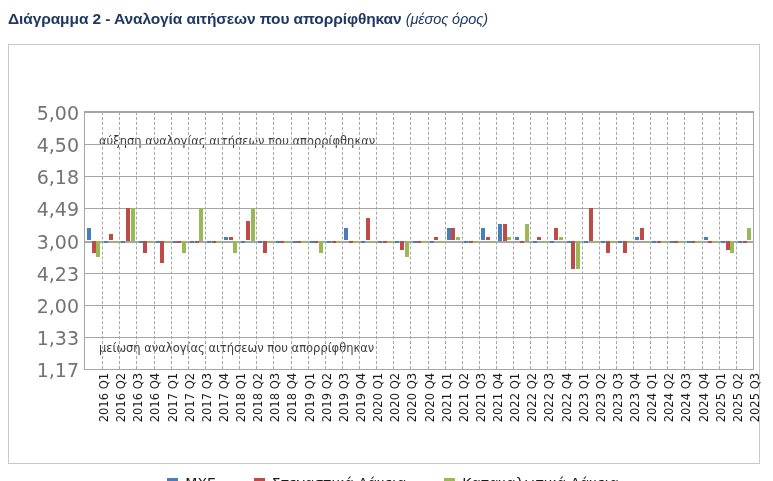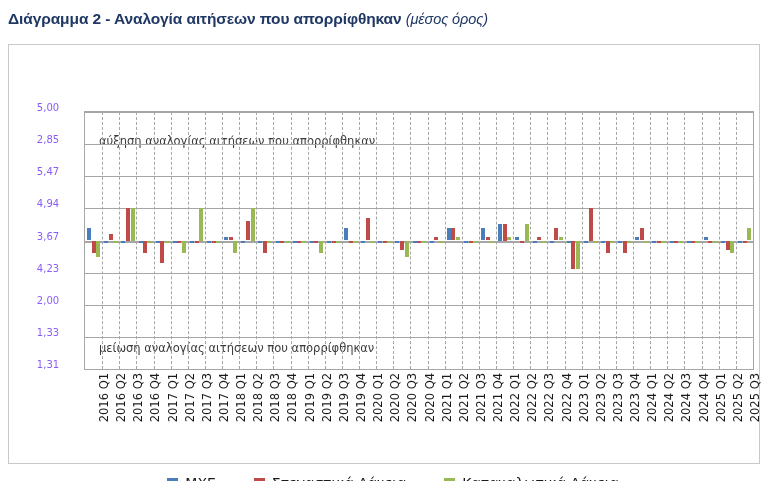--- a/index.html
+++ b/index.html
@@ -44,22 +44,22 @@
   
   .cat{position:absolute;top:0;height:100%;}
   .bar{position:absolute;width:4px;}
   .b-mxe{background:#4A7EBB;}
   .b-steg{background:#BE4B48;}
   .b-kat{background:#98B954;}
 
   
   #yaxis{position:absolute;left:8px;top:58px;width:62px;}
   .ytick{
-    position:absolute;right:0;width:62px;text-align:center;
-    font-size:10px;color:#8b5cf6;font-family:"DejaVu Sans", sans-serif;
+    position:absolute;right:0;width:62px;text-align:right;
+    font-size:19px;color:#737373;font-family:"DejaVu Sans", sans-serif;
   }
 
   
   #xaxis{position:absolute;left:75px;top:328px;width:670px;height:92px;}
   .xtick{
     position:absolute;top:0;
     font-size:11.5px;color:#1A1A1A;
     font-family:"DejaVu Sans", sans-serif;
     white-space:nowrap;
     transform-origin:left top;
@@ -79,28 +79,28 @@
 <body>
 
 <div id="chart-title">
   <span>Διάγραμμα 2 - Αναλογία αιτήσεων που απορρίφθηκαν</span>
   <span class="sub">(μέσος όρος)</span>
 </div>
 
 <div id="chart-frame">
   <div id="yaxis">
       <div class="ytick" style="top: -1px;">5,00</div>
-      <div class="ytick" style="top: 31.125px;">2,85</div>
-      <div class="ytick" style="top: 63.25px;">5,47</div>
-      <div class="ytick" style="top: 95.375px;">4,94</div>
-      <div class="ytick" style="top: 127.5px;">3,67</div>
+      <div class="ytick" style="top: 31.125px;">4,50</div>
+      <div class="ytick" style="top: 63.25px;">6,18</div>
+      <div class="ytick" style="top: 95.375px;">4,49</div>
+      <div class="ytick" style="top: 127.5px;">3,00</div>
       <div class="ytick" style="top: 159.625px;">4,23</div>
       <div class="ytick" style="top: 191.75px;">2,00</div>
       <div class="ytick" style="top: 223.875px;">1,33</div>
-      <div class="ytick" style="top: 256px;">1,31</div>
+      <div class="ytick" style="top: 256px;">1,17</div>
     </div>
 
   <div id="plot">
     <div class="note" id="note-up">αύξηση αναλογίας αιτήσεων που απορρίφθηκαν</div>
     <div class="note" id="note-down">μείωση αναλογίας αιτήσεων που απορρίφθηκαν</div>
   <div class="hgrid" style="top: 257px;"></div>
       <div class="hgrid" style="top: 224.875px;"></div>
       <div class="hgrid" style="top: 192.75px;"></div>
       <div class="hgrid" style="top: 160.625px;"></div>
       <div class="hgrid" style="top: 128.5px;"></div>

